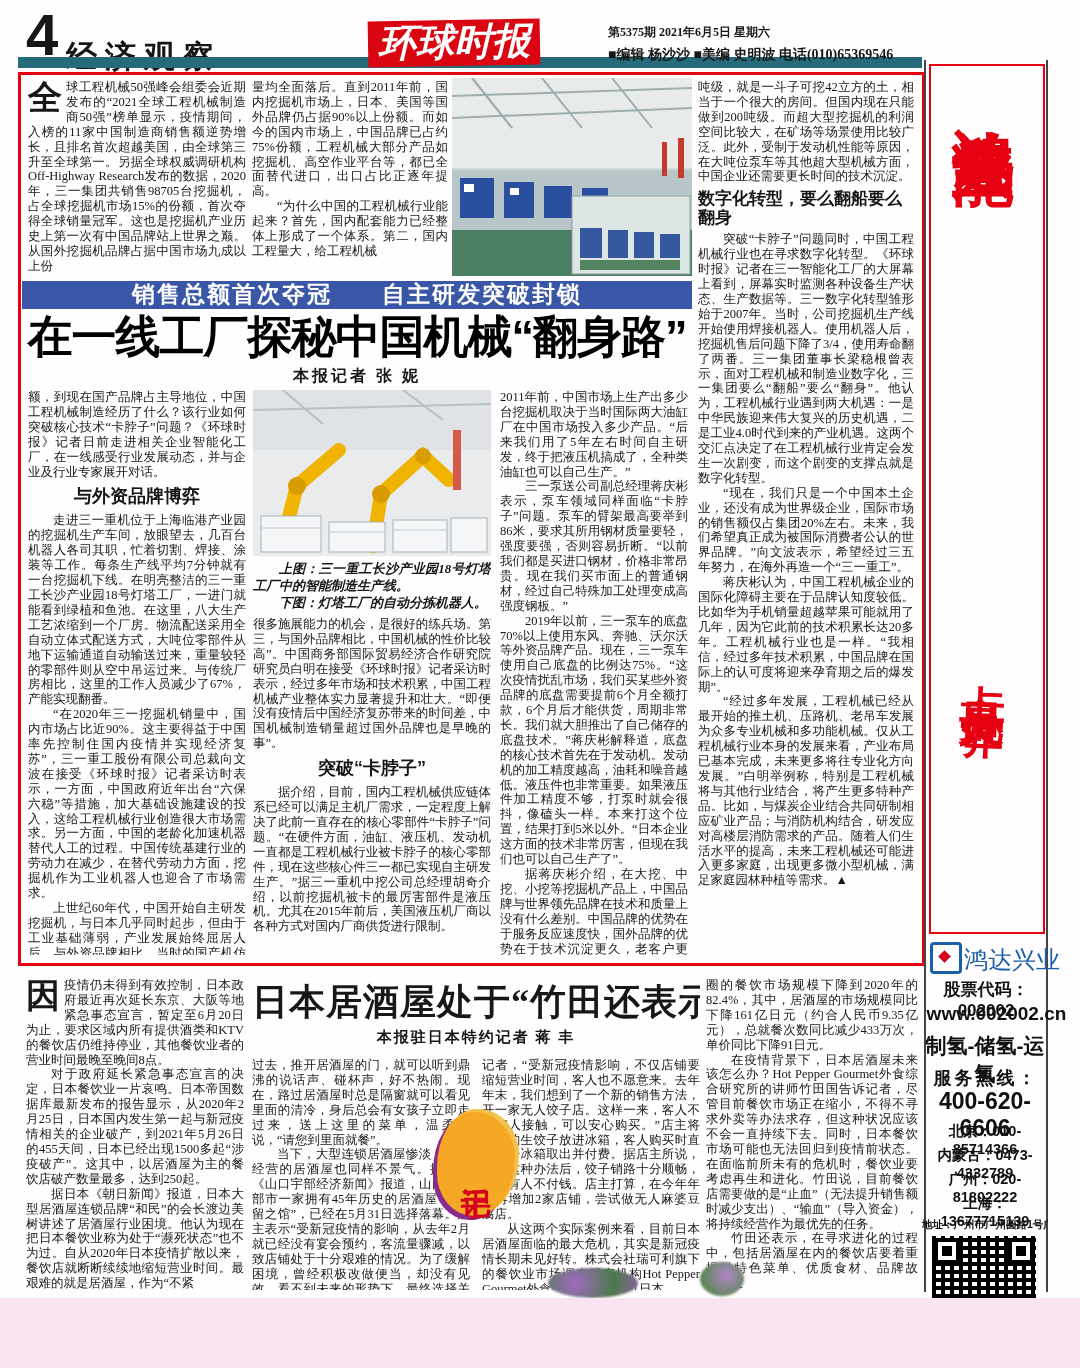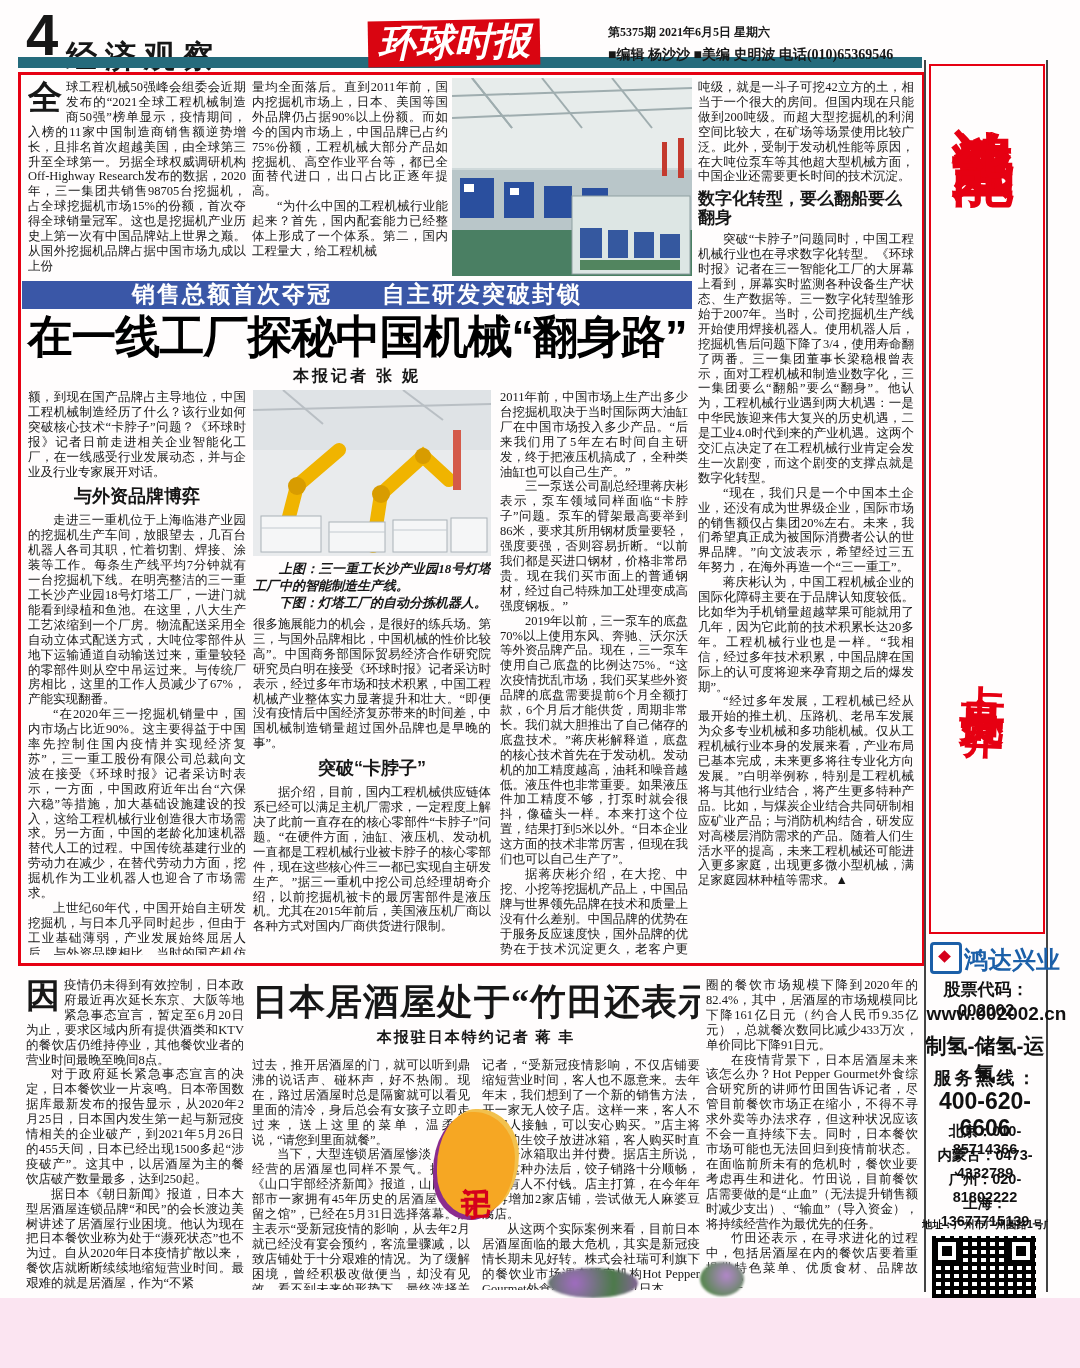--- a/index.html
+++ b/index.html
@@ -37,21 +37,21 @@
   .jp-headline{font-weight:900;font-size:36px;line-height:40px;text-align:center;letter-spacing:1px;
                font-family:"Liberation Serif",serif;white-space:nowrap;overflow:hidden;}
   .jp-byline{text-align:center;font-size:15px;font-weight:bold;letter-spacing:2px;}
   
   .ad-box{border:2px solid #e60012;}
   .ad-vert{writing-mode:vertical-rl;text-orientation:upright;color:#e60012;font-weight:900;
            font-family:"Liberation Sans",sans-serif;}
   .ad-main{font-size:62px;line-height:1;letter-spacing:4px;}
   .ad-sub{font-size:46px;line-height:1;letter-spacing:10px;font-family:"DejaVu Serif",serif;
           font-weight:bold;transform:rotate(2deg);}
-  .ad-blue{color:#1b5fa8;font-weight:700;font-family:"Liberation Sans",sans-serif;}
+  .ad-blue{color:#1b5fa8;font-weight:400;font-family:"Liberation Sans",sans-serif;}
   .ad-black{color:#111;font-weight:900;font-family:"Liberation Sans",sans-serif;}
   .vrule{width:2px;background:#444;}
   .pink-band{background:#fbe4f1;}
   
   .note-badge{background:#f6a723;border-radius:46% 54% 52% 48%/55% 45% 58% 42%;
               box-shadow:-4px 4px 0 #8a2c8e,4px -3px 0 #f2c14e;display:flex;align-items:center;justify-content:center;}
   .note-badge span{writing-mode:vertical-rl;text-orientation:upright;color:#d5001c;
                    font-size:30px;font-weight:900;font-family:"Liberation Sans",sans-serif;line-height:1;}
   
   .qr{background:

